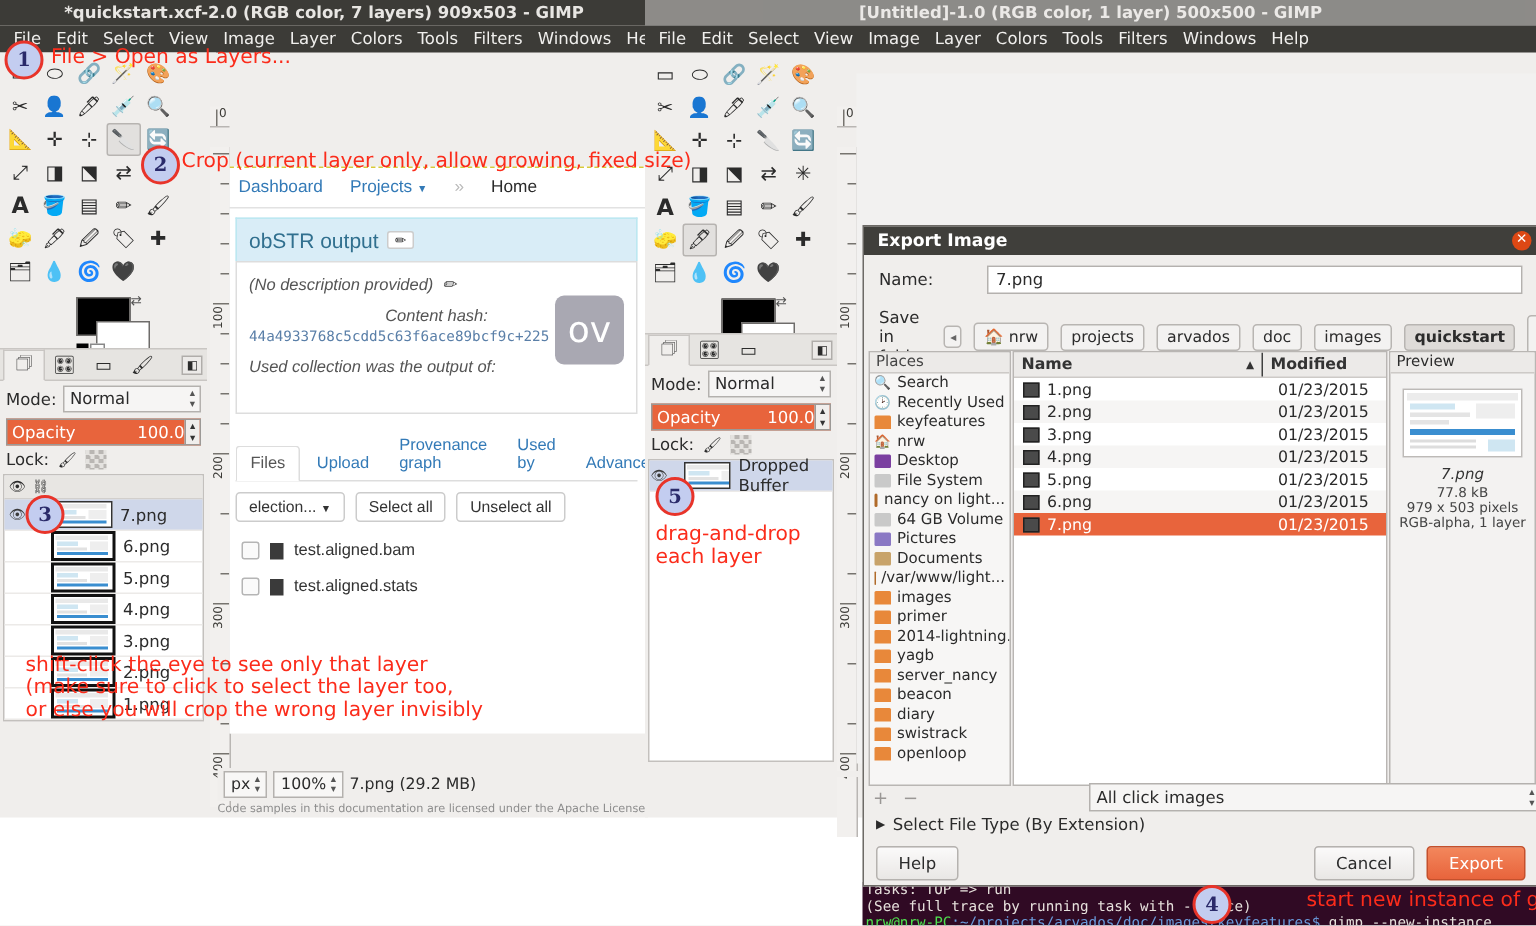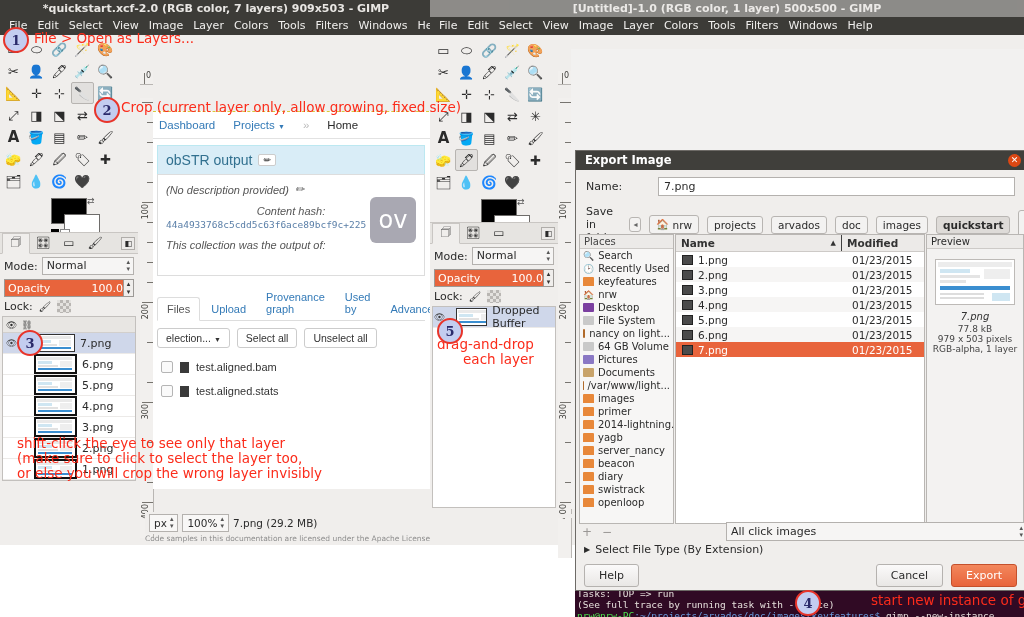--- a/index.html
+++ b/index.html
@@ -411,21 +411,21 @@
           <span class="t">obSTR output</span>
           <span class="pencil">✏</span>
         </div>
         <div class="panel-body" style="position:relative;height:84px;">
           <div style="font-style:italic;display:flex;align-items:center;gap:6px;">
             <span>(No description provided)</span>
             <span style="color:#444;">✏</span>
           </div>
           <div style="margin-top:9px;font-style:italic;text-align:center;">Content hash:</div>
           <div class="mono" style="margin-top:2px;">44a4933768c5cdd5c63f6ace89bcf9c+225</div>
-          <div style="margin-top:9px;font-style:italic;">This collection was the output of:</div>
+          <div style="margin-top:9px;font-style:italic;">Used collection was the output of:</div>
           <div class="abs ovlogo" style="right:8px;top:22px;">
             <span>ov</span>
           </div>
         </div>
       </div>
 
       <div style="padding:10px 8px 0 8px;">
         <div class="tabs">
           <div class="tb active">Files</div>
           <div class="tb">Upload</div>
@@ -881,19 +881,19 @@
 <div class="marker" style="left:17px;top:330px;">
     <span>3</span>
   </div>
 <div class="ann" style="left:17px;top:436px;"><span>shift-click the eye to see only that layer
 (make sure to click to select the layer too,
 or else you will crop the wrong layer invisibly</span></div>
 
 <div class="marker" style="left:437px;top:318px;">
     <span>5</span>
   </div>
-<div class="ann" style="left:437px;top:337px;text-align:right;"><span>drag-and-drop
+<div class="ann" style="left:437px;top:349px;"><span>drag-and-drop
 each layer</span></div>
 
 <div class="marker" style="left:795px;top:590px;">
     <span>4</span>
   </div>
 <div class="ann" style="left:823px;top:593px;margin-left:48px;"><span>start new instance of gimp</span></div>
 
 </body></html>

